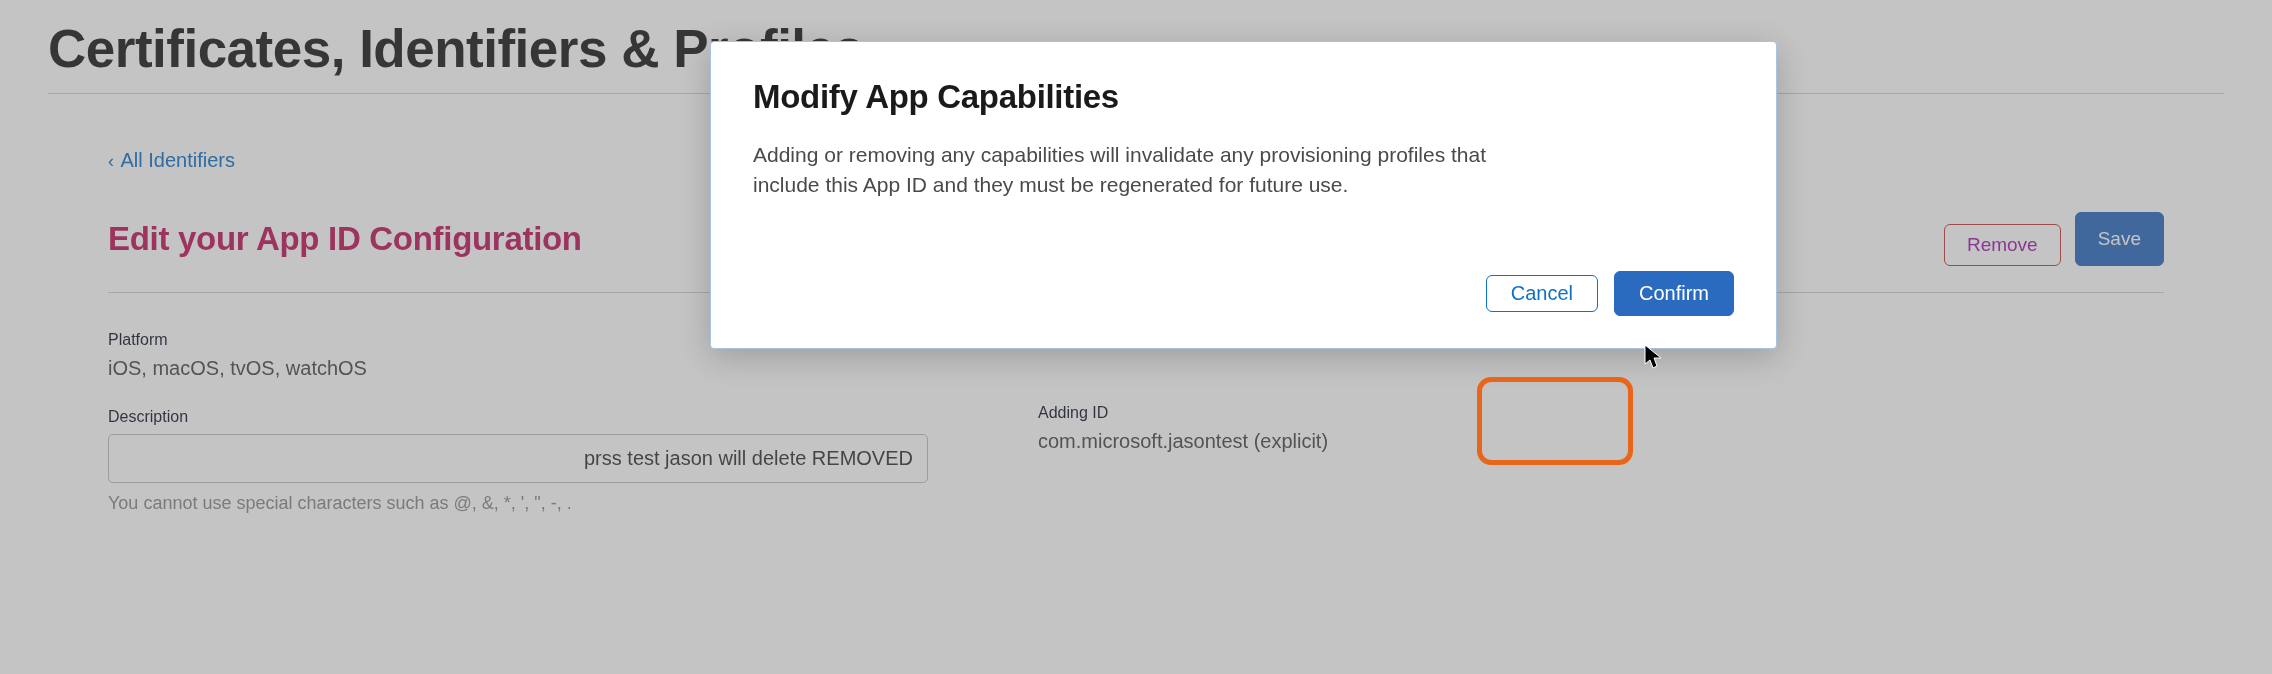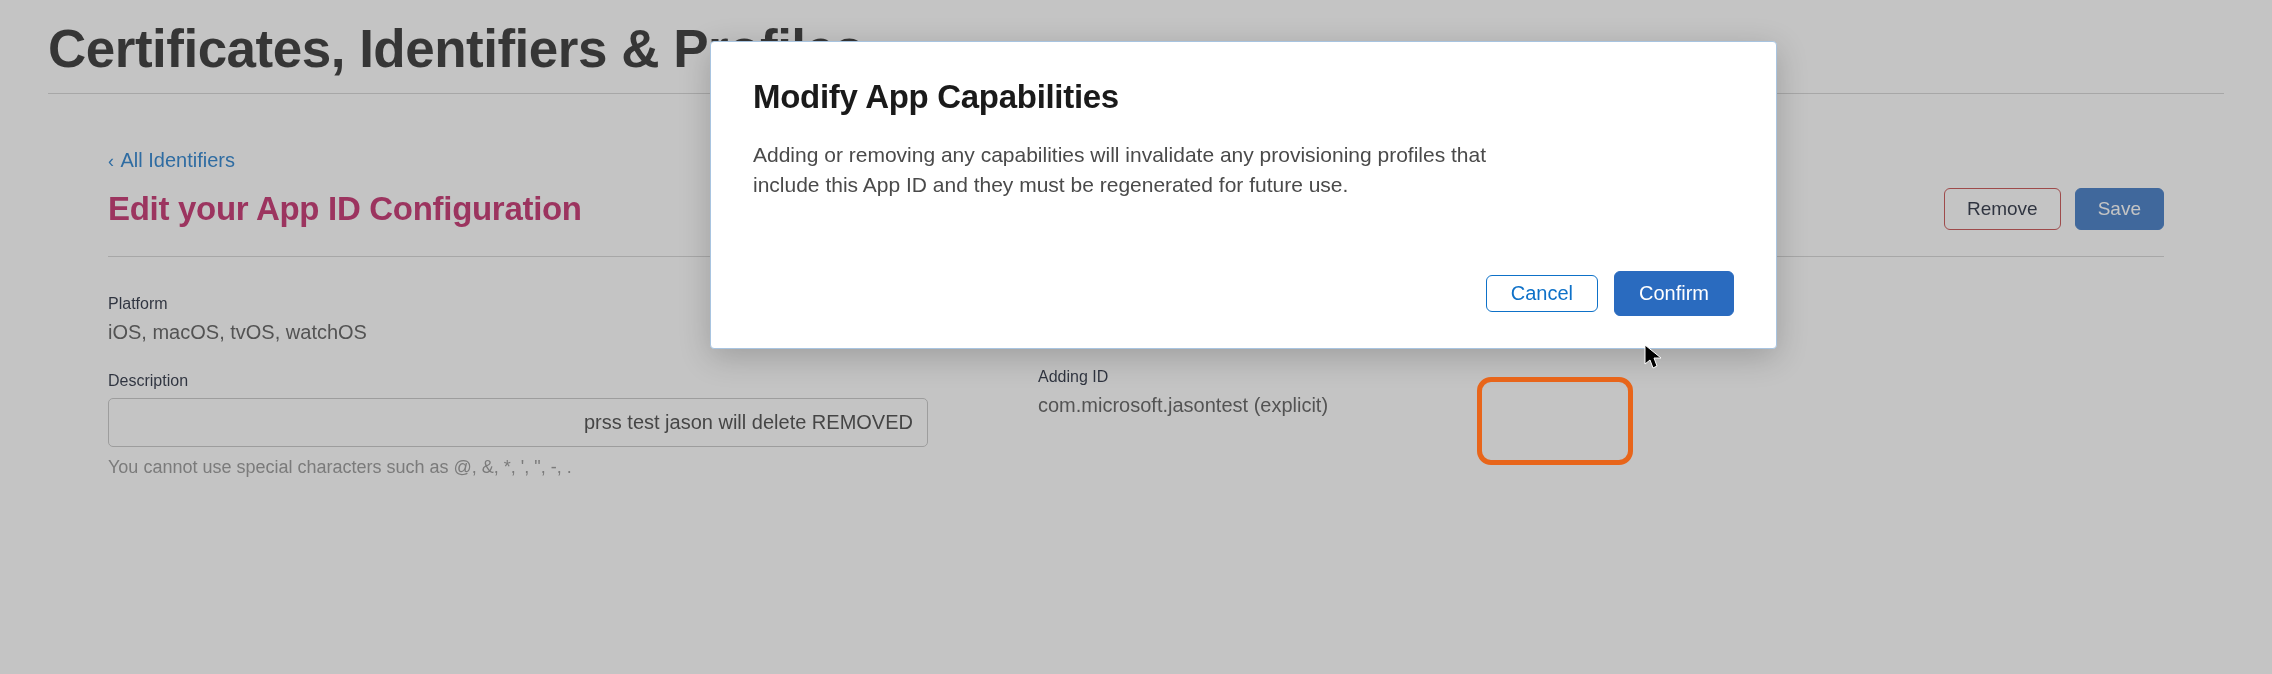--- a/index.html
+++ b/index.html
@@ -34,21 +34,21 @@
     .content-inner {
       padding: 0 60px;
       padding-top: 55px;
     }
     
     .back-link {
       color: #0e71c8;
       font-size: 20px;
       text-decoration: none;
       display: inline-block;
-      margin-bottom: 16px;
+      margin-bottom: 40px;
     }
     
     .back-link .chevron {
       font-size: 18px;
       margin-right: 2px;
     }
     
     .header-row {
       display: flex;
       justify-content: space-between;
@@ -73,21 +73,22 @@
       padding: 9px 22px;
       font-size: 19px;
       border-radius: 6px;
       cursor: pointer;
       font-family: inherit;
     }
     
     .btn-remove {
       background: #fff;
       border: 1.5px solid #c23c3c;
-      color: #0f172a;
+      color: #a21caf;
+      margin-top: 12px;
     }
     
     .btn-save {
       background: #2a6bbf;
       border: 1.5px solid #2a6bbf;
       color: #fff;
     }
     
     .details-grid {
       display: flex;

